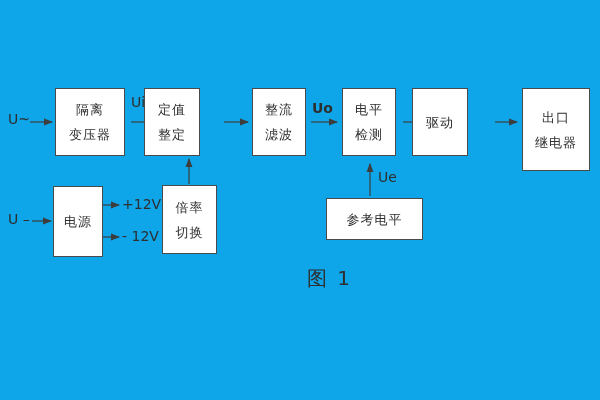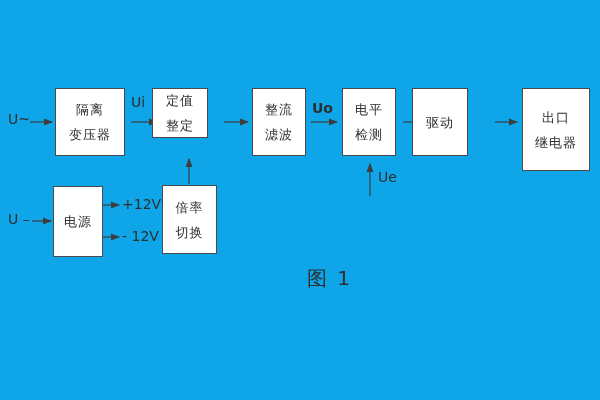--- a/index.html
+++ b/index.html
@@ -37,21 +37,21 @@
   .caption{
     position:absolute;
     left:307px;top:265px;
     font-size:20px;
     color:#2e2e2e;
     letter-spacing:2px;
   }
   #wires{position:absolute;left:0;top:0;}
   
   .b-isolation  {left:55px;  top:88px;  width:70px; height:68px;}
-  .b-setting    {left:152px; top:88px;  width:56px; height:50px;}
+  .b-setting    {left:144px; top:88px;  width:56px; height:68px;}
   .b-rectifier  {left:252px; top:88px;  width:54px; height:68px;}
   .b-level      {left:342px; top:88px;  width:54px; height:68px;}
   .b-driver     {left:412px; top:88px;  width:56px; height:68px;}
   .b-relay      {left:522px; top:88px;  width:68px; height:83px;}
   .b-power      {left:53px;  top:186px; width:50px; height:71px;}
   .b-ratio      {left:162px; top:185px; width:55px; height:69px;}
   .b-reference  {left:326px; top:198px; width:97px; height:42px;}
   
   .l-uac    {left:8px;   top:112px;}
   .l-ui     {left:131px; top:95px;}
@@ -118,20 +118,23 @@
 
   <div class="box b-power">
     <span>电源</span>
   </div>
 
   <div class="box b-ratio">
     <span>倍率</span>
     <span>切换</span>
   </div>
 
+  <div class="box b-reference">
+    <span>参考电平</span>
+  </div>
 
   <span class="sig l-uac">U~</span>
   <span class="sig l-ui">Ui</span>
   <span class="sig l-uo">Uo</span>
   <span class="sig l-udc">U –</span>
   <span class="sig l-p12">+12V</span>
   <span class="sig l-m12">- 12V</span>
   <span class="sig l-ue">Ue</span>
 
   <div class="caption">图 1</div>

